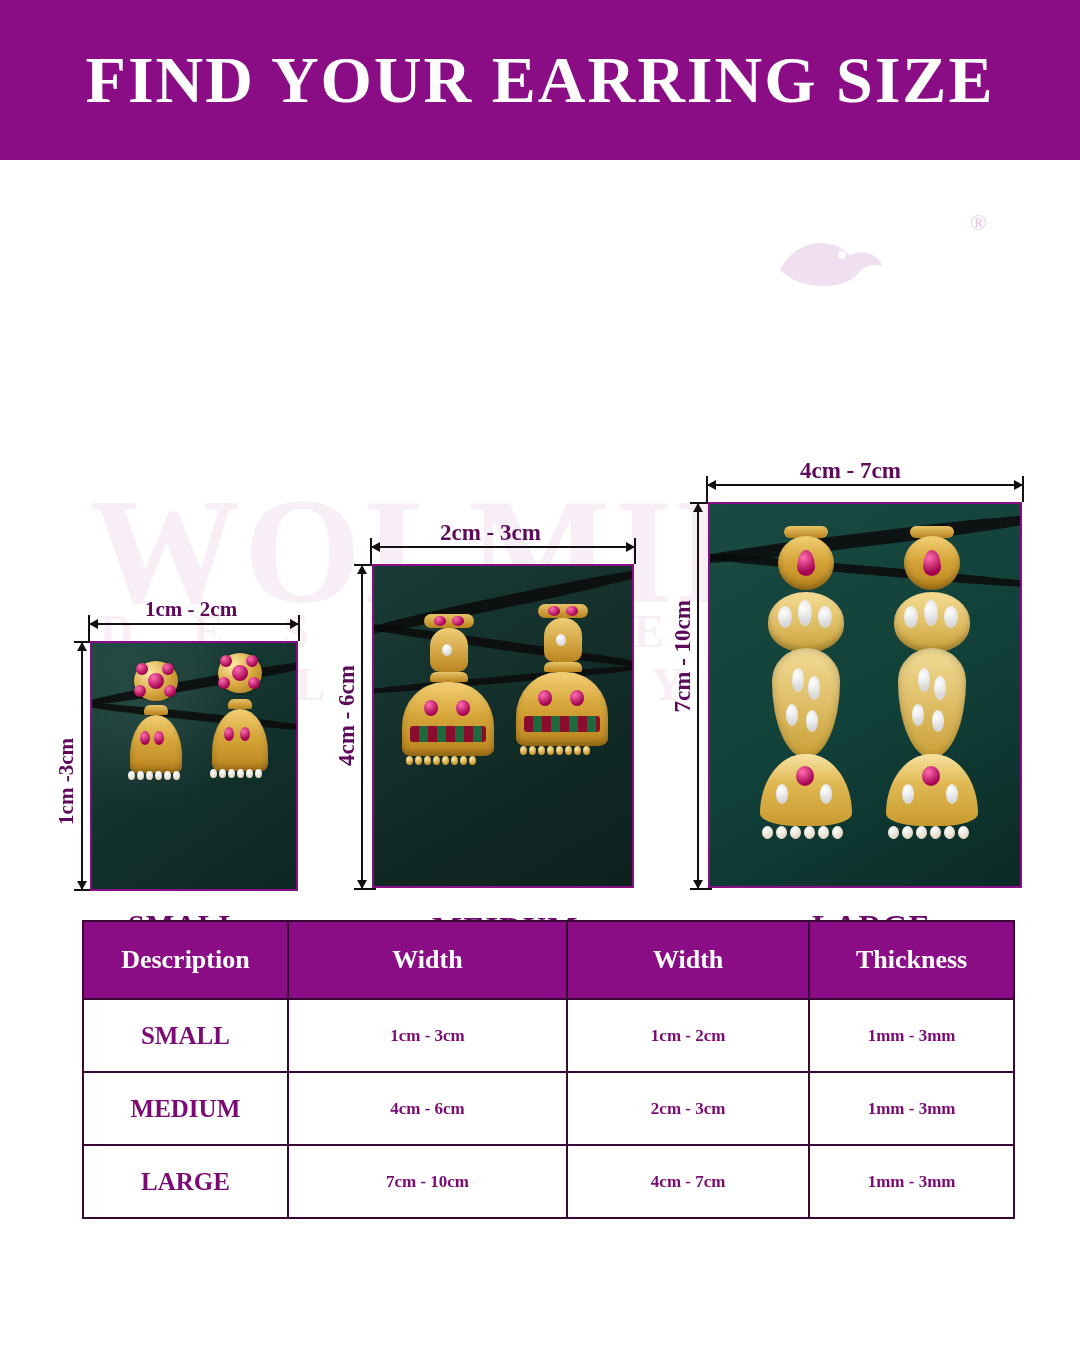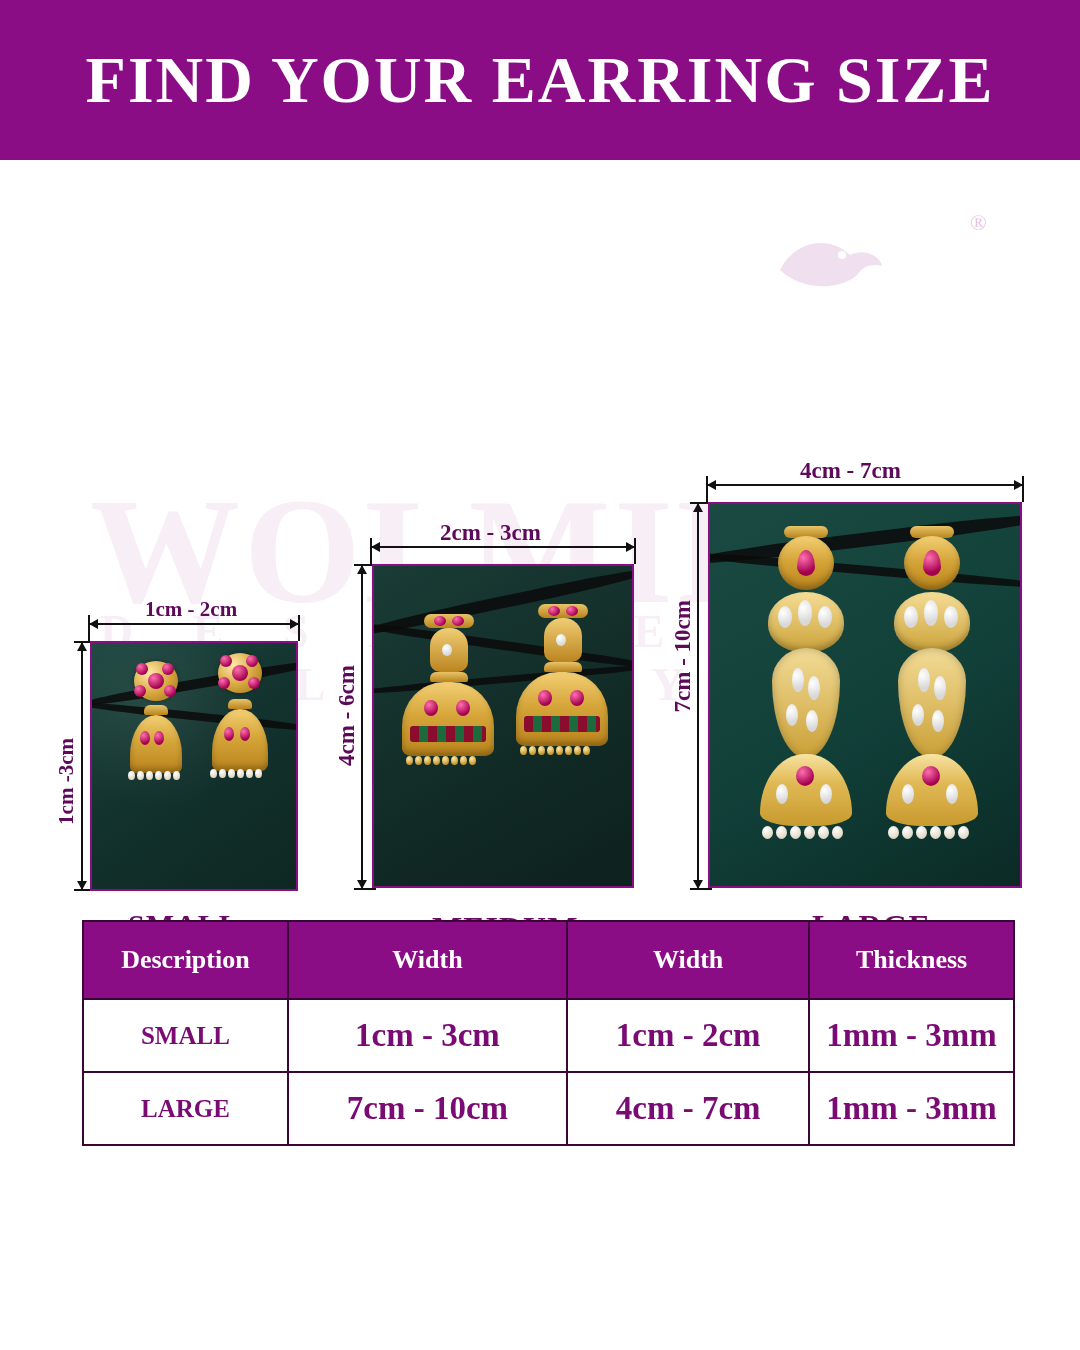--- a/index.html
+++ b/index.html
@@ -214,21 +214,21 @@
   }
   thead th {
     background:#8b0d86;
     color:#ffffff;
     font-size:26px;
     font-weight:bold;
     height:78px;
   }
   tbody td {
     color:#7a0b74;
-    font-size:33px;
+    font-size:17px;
     font-weight:bold;
     height:73px;
     background:#ffffff;
   }
   tbody td.desc { font-size:25px; }
   col.c1 { width:22%; }
   col.c2 { width:30%; }
   col.c3 { width:26%; }
   col.c4 { width:22%; }
 </style>
@@ -483,20 +483,26 @@
       </tr>
     </thead>
     <tbody>
       <tr>
         <td class="desc">SMALL</td>
         <td>1cm - 3cm</td>
         <td>1cm - 2cm</td>
         <td>1mm - 3mm</td>
       </tr>
       <tr>
+        <td class="desc">MEDIUM</td>
+        <td>4cm - 6cm</td>
+        <td>2cm - 3cm</td>
+        <td>1mm - 3mm</td>
+      </tr>
+      <tr>
         <td class="desc">LARGE</td>
         <td>7cm - 10cm</td>
         <td>4cm - 7cm</td>
         <td>1mm - 3mm</td>
       </tr>
     </tbody>
   </table>
 </div>
 
 </body></html>

